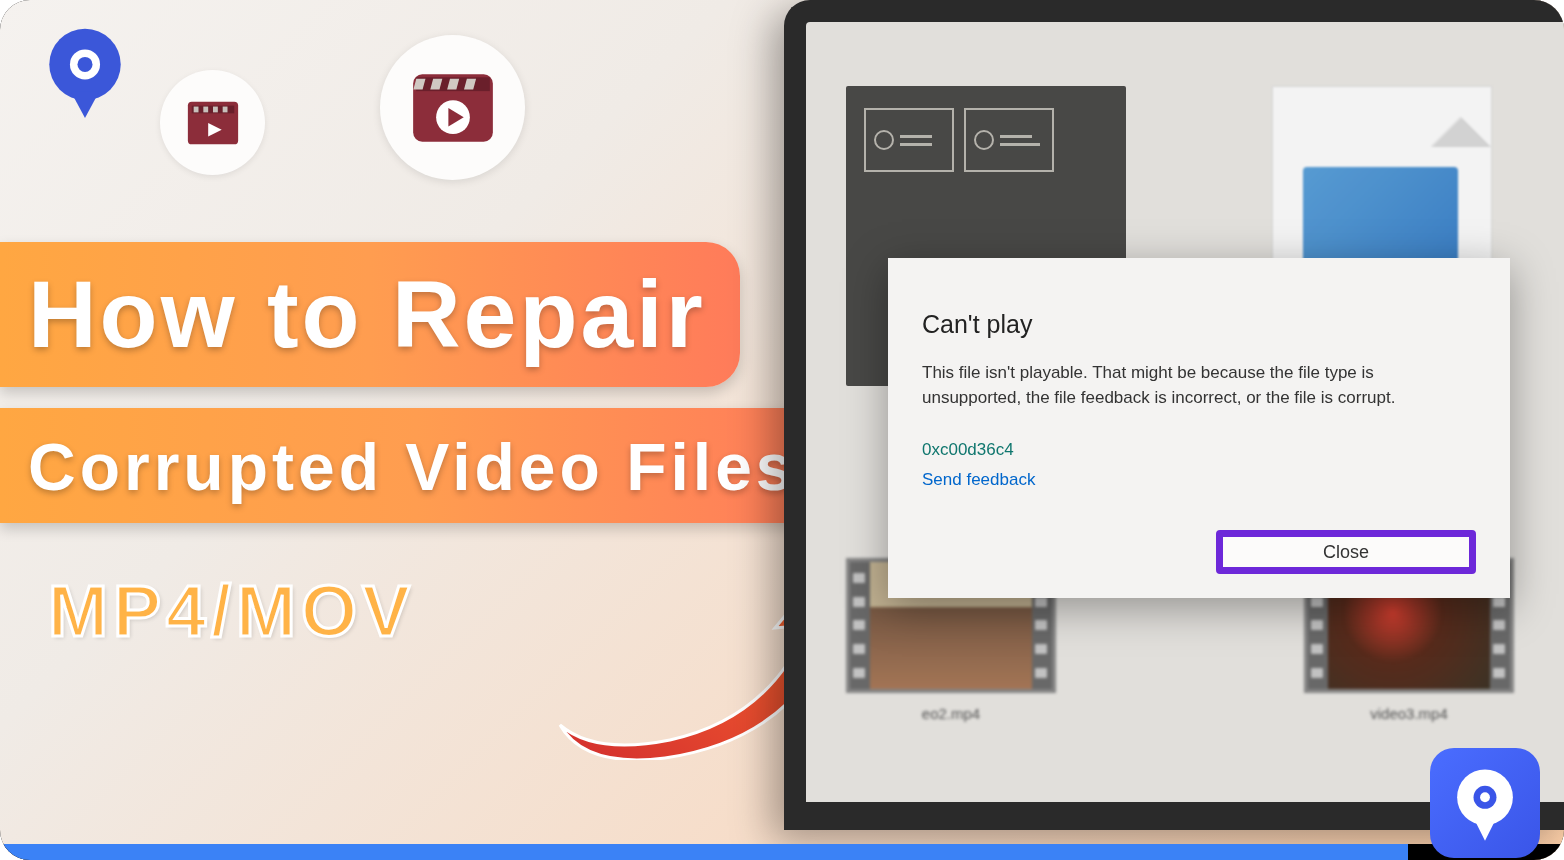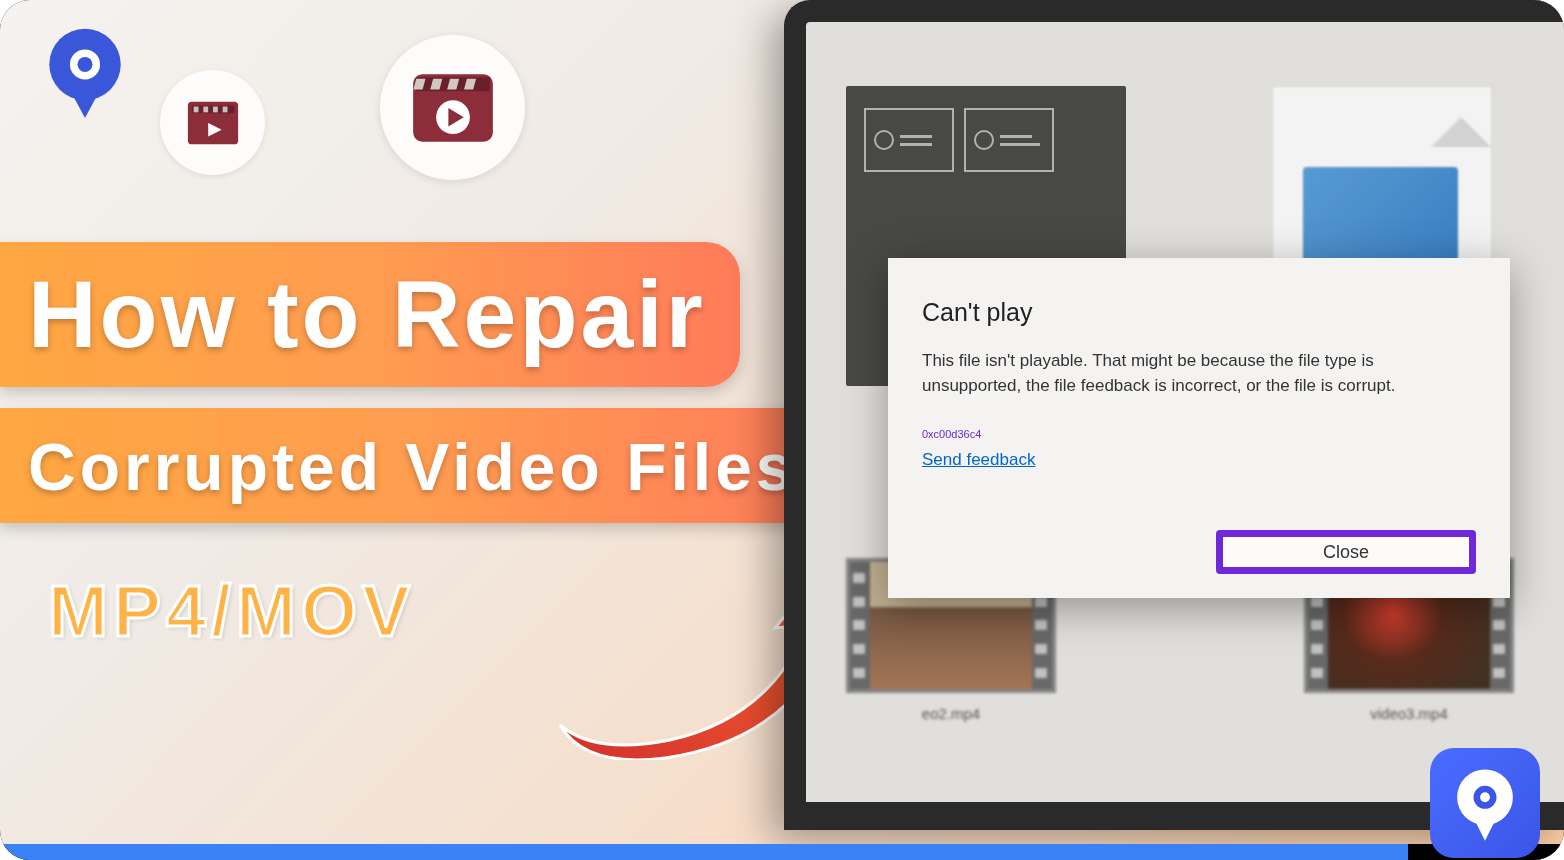--- a/index.html
+++ b/index.html
@@ -210,44 +210,43 @@
 .vthumb-img { flex: 1; background-size: cover; background-position: center; }
 .vthumb-lbl { text-align: center; font-size: 15px; color: #555; margin-top: 12px; }
 .dialog {
   position: absolute;
   top: 258px;
   left: 888px;
   width: 622px;
   height: 340px;
   background: #f4f3f2;
   box-shadow: 0 10px 40px rgba(0,0,0,0.35);
-  padding: 40px 34px 24px 34px;
+  padding: 52px 34px 24px 34px;
   font-family: 'Segoe UI', Arial, sans-serif;
 }
 .dlg-title {
   font-size: 25px;
   color: #222;
   font-weight: 400;
   margin-bottom: 22px;
 }
 .dlg-body {
   font-size: 17px;
   color: #333;
   line-height: 1.45;
   margin-bottom: 30px;
 }
 .dlg-code {
-  font-size: 11px;
-  color: #6d28d9;
+  font-size: 17px;
+  color: #0f766e;
   margin-bottom: 10px;
 }
 .dlg-link {
   font-size: 17px;
   color: #0066cc;
-  text-decoration: underline;
   cursor: pointer;
 }
 .dlg-btn-row {
   position: absolute;
   bottom: 24px;
   right: 34px;
   left: 34px;
   display: flex;
   justify-content: flex-end;
 }

